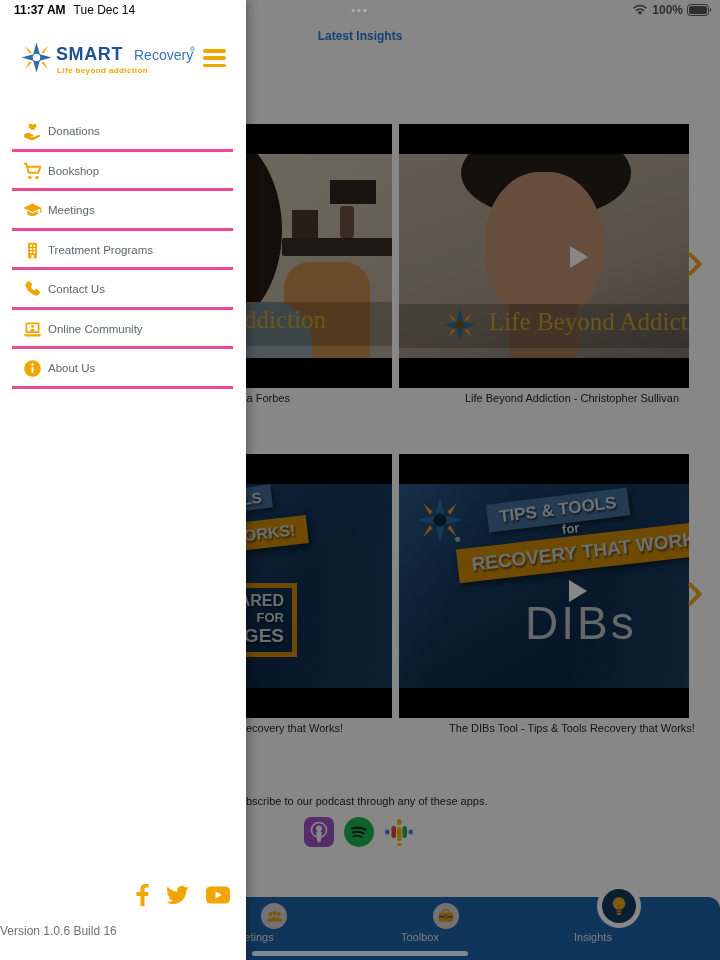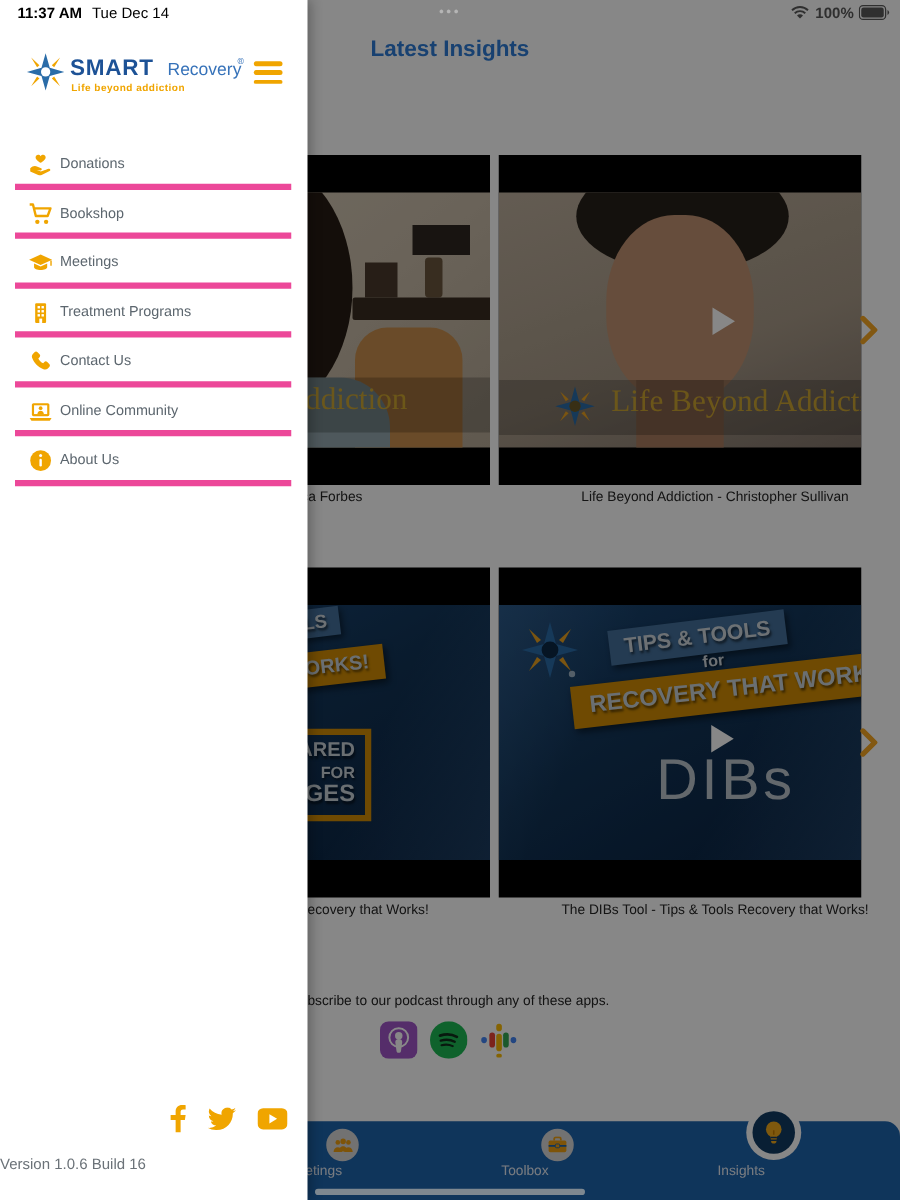--- a/index.html
+++ b/index.html
@@ -2,21 +2,21 @@
 <html><head>
 <meta charset="utf-8">
 <style>
   html,body{margin:0;padding:0;background:#444;}
   *{box-sizing:border-box;font-family:"Liberation Sans",sans-serif;}
   #screen{position:relative;width:720px;height:960px;background:#fff;overflow:hidden;}
   .abs{position:absolute;}
 
   
   #main{position:absolute;inset:0;background:#fff;z-index:0;}
-  .page-title{top:29px;left:0;width:720px;text-align:center;font-size:18px;font-weight:bold;color:#2e7cd6;}
+  .page-title{top:29px;left:0;width:720px;text-align:center;font-size:12px;font-weight:bold;color:#2e7cd6;}
 
   .vcard{background:#000;overflow:hidden;}
   .photo{position:absolute;left:0;right:0;top:30px;bottom:30px;overflow:hidden;}
   .caption{font-size:11px;color:#262626;white-space:nowrap;}
 
   
   .scene-a{background:linear-gradient(140deg,#d6cab8 0%,#c8bba8 55%,#b4a794 100%);}
   .scene-a .shelf{position:absolute;left:180px;top:84px;width:120px;height:18px;background:#3a2d21;border-radius:2px;}
   .scene-a .shelf-box{position:absolute;left:228px;top:26px;width:46px;height:24px;background:#2e2620;}
   .scene-a .bottle{position:absolute;left:238px;top:52px;width:14px;height:32px;background:#6a563e;border-radius:3px;}
@@ -62,21 +62,21 @@
 
   
   #drawer{position:absolute;left:0;top:0;width:246px;height:960px;background:#fff;z-index:20;box-shadow:3px 0 9px rgba(0,0,0,.28);}
   .logo-smart{left:56px;top:44px;font-size:18px;font-weight:bold;color:#1d5296;letter-spacing:.6px;}
   .logo-recovery{left:134px;top:47px;font-size:14px;color:#3672b9;}
   .logo-reg{left:190px;top:46px;font-size:7px;color:#3672b9;}
   .logo-tagline{left:57px;top:66px;font-size:8px;font-weight:bold;color:#f0a500;letter-spacing:.4px;}
   .hamburger{left:203px;top:49px;}
   .hamburger div{width:23px;height:3.5px;background:#f0a500;border-radius:2px;margin-bottom:3.8px;}
   #menu{position:absolute;left:12px;top:112px;width:221px;}
-  .mi{position:relative;height:39.5px;border-bottom:5px solid #ec4899;cursor:pointer;}
+  .mi{position:relative;height:39.5px;border-bottom:3px solid #ec4899;cursor:pointer;}
   .mi .ic{position:absolute;left:10px;top:9px;width:21px;height:21px;}
   .mi .lb{position:absolute;left:36px;top:0;line-height:39.5px;font-size:11.5px;color:#5c666e;}
   .social{position:absolute;left:136px;top:884px;display:flex;gap:17px;align-items:center;}
   .version{left:0;top:924px;width:246px;text-align:left;font-size:12px;color:#6b7278;}
 
   
   #sysui{position:absolute;inset:0;z-index:30;pointer-events:none;}
   .sb-left{left:14px;top:3px;font-size:12px;font-weight:bold;color:#000;}
   .sb-date{margin-left:8px;font-weight:normal;}
   .sb-right{right:8px;top:3px;display:flex;align-items:center;gap:4px;}

